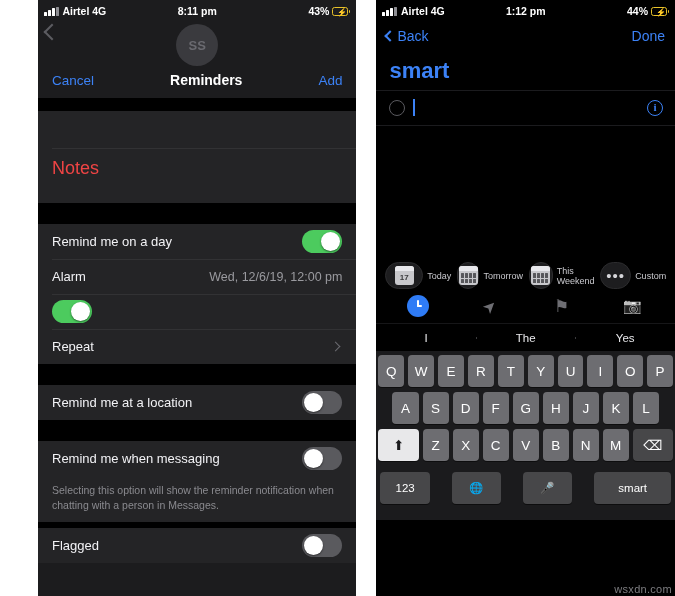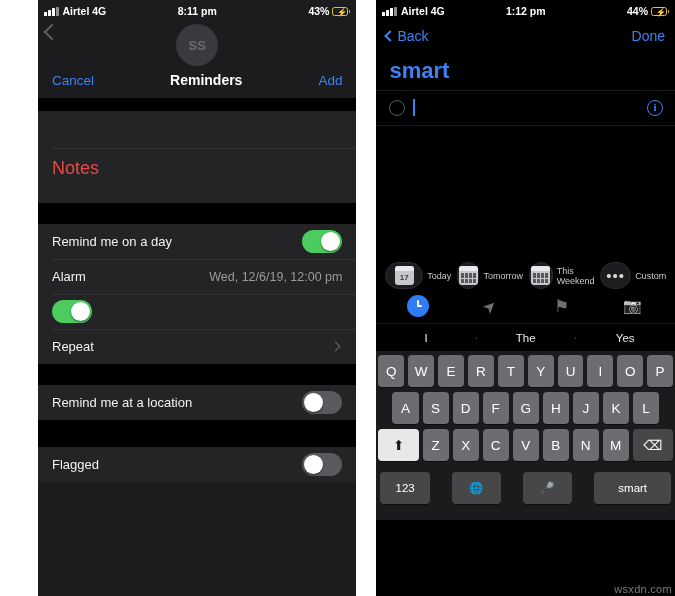--- a/index.html
+++ b/index.html
@@ -290,20 +290,29 @@
         <div class="row">
           <span class="row-label">Remind me at a location</span>
           <span class="toggle off">
               <span class="knob"></span>
             </span>
         </div>
       </div>
 
       <div class="gap gap-md"></div>
 
+      <div class="group">
+        <div class="row">
+          <span class="row-label">Remind me when messaging</span>
+          <span class="toggle off">
+              <span class="knob"></span>
+            </span>
+        </div>
+        <div class="footnote">Selecting this option will show the reminder notification when chatting with a person in Messages.</div>
+      </div>
 
       <div class="gap" style="height:6px"></div>
 
       <div class="group">
         <div class="row">
           <span class="row-label">Flagged</span>
           <span class="toggle off">
               <span class="knob"></span>
             </span>
         </div>

